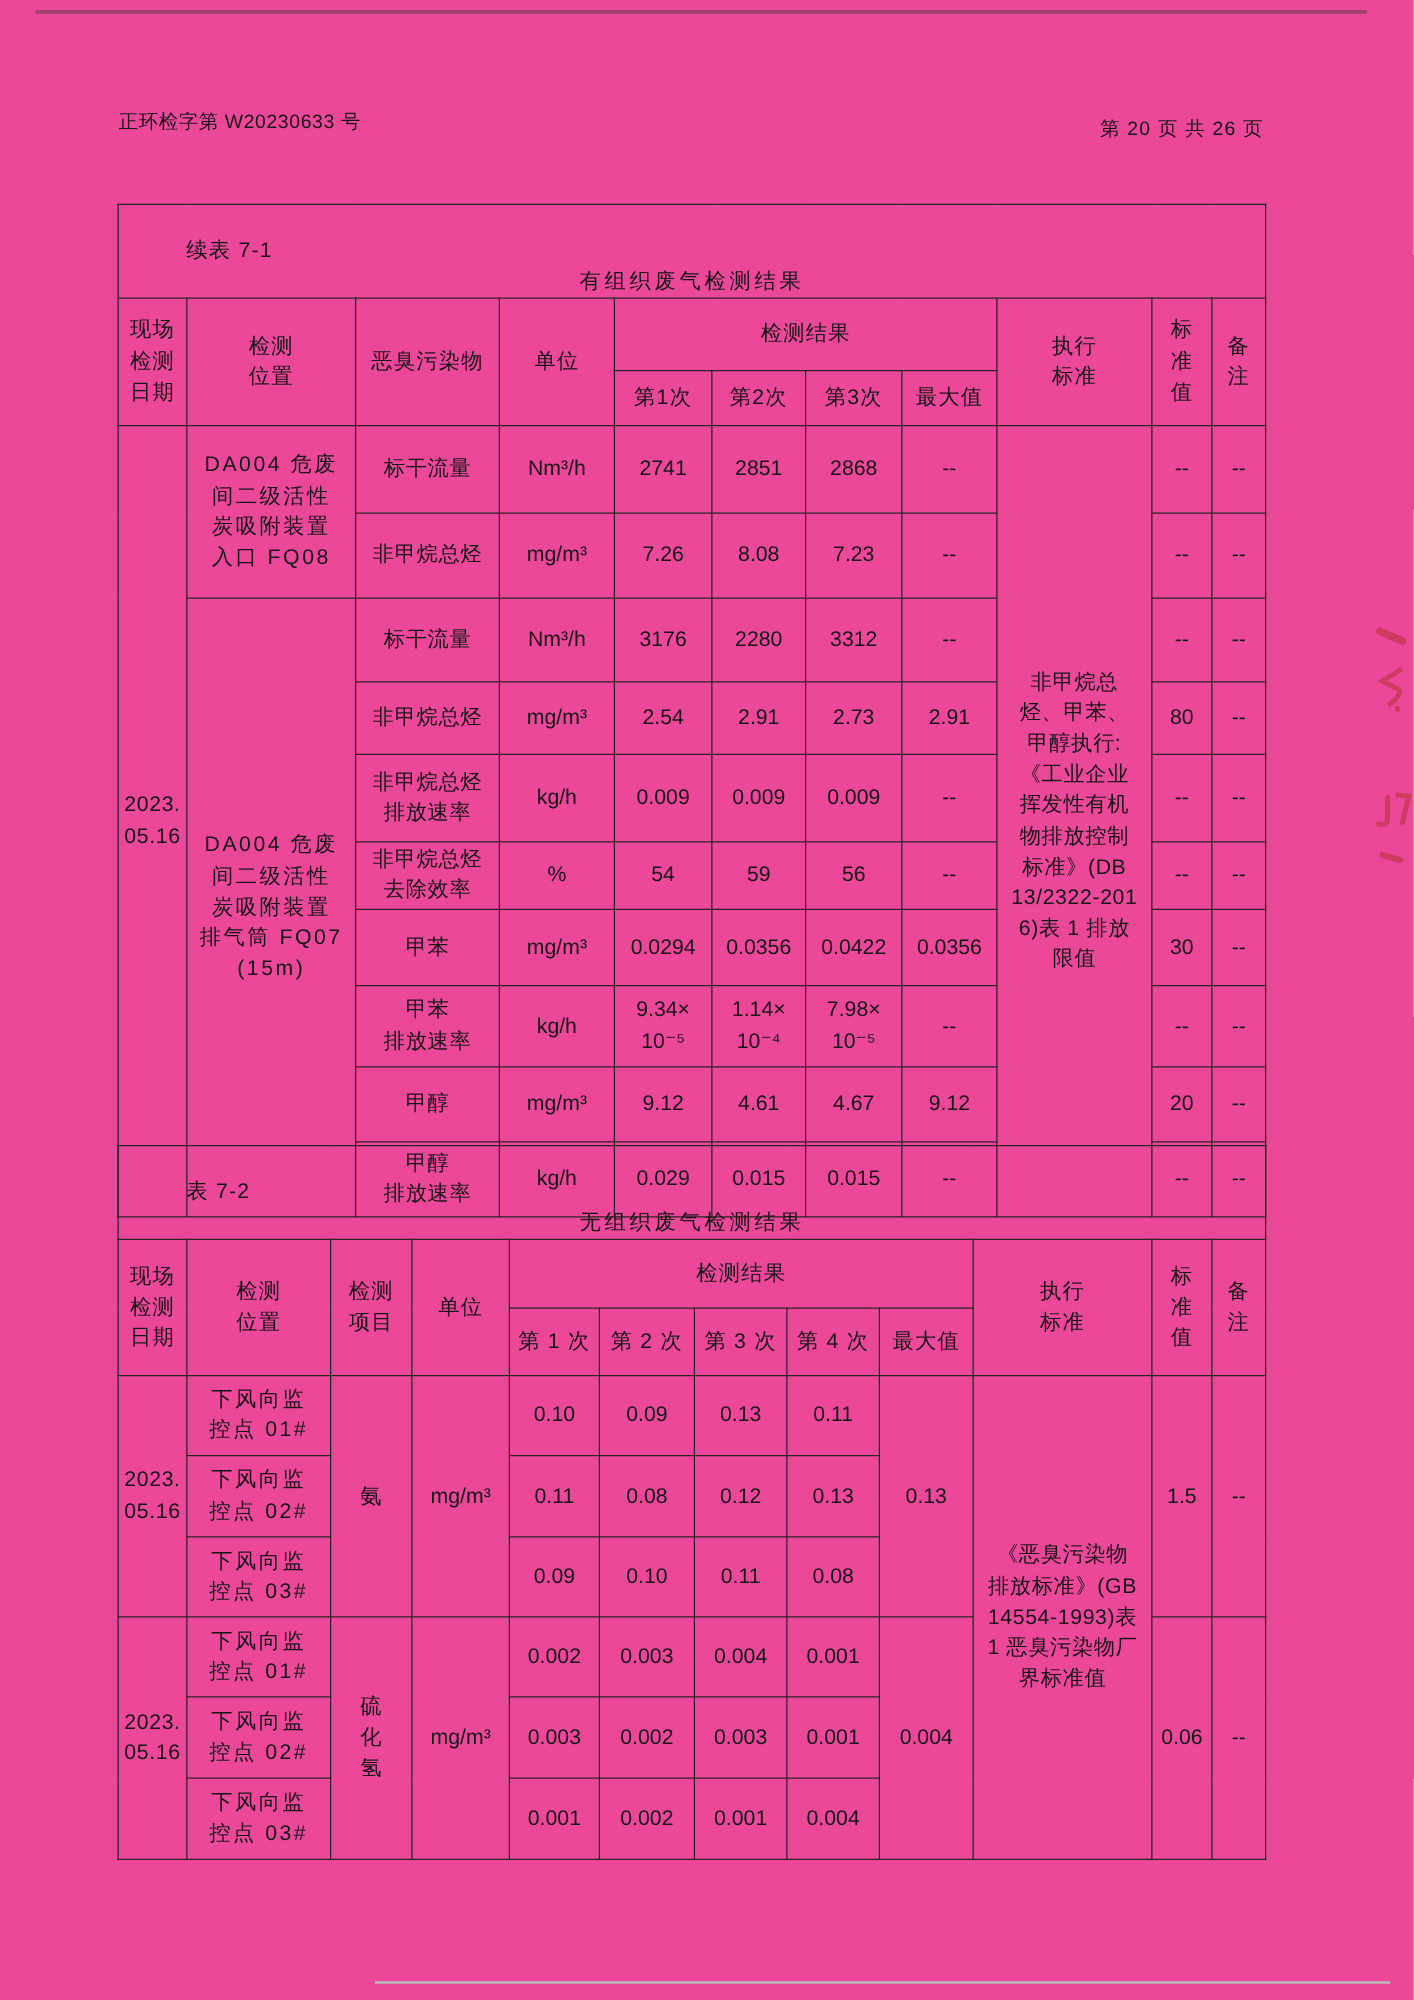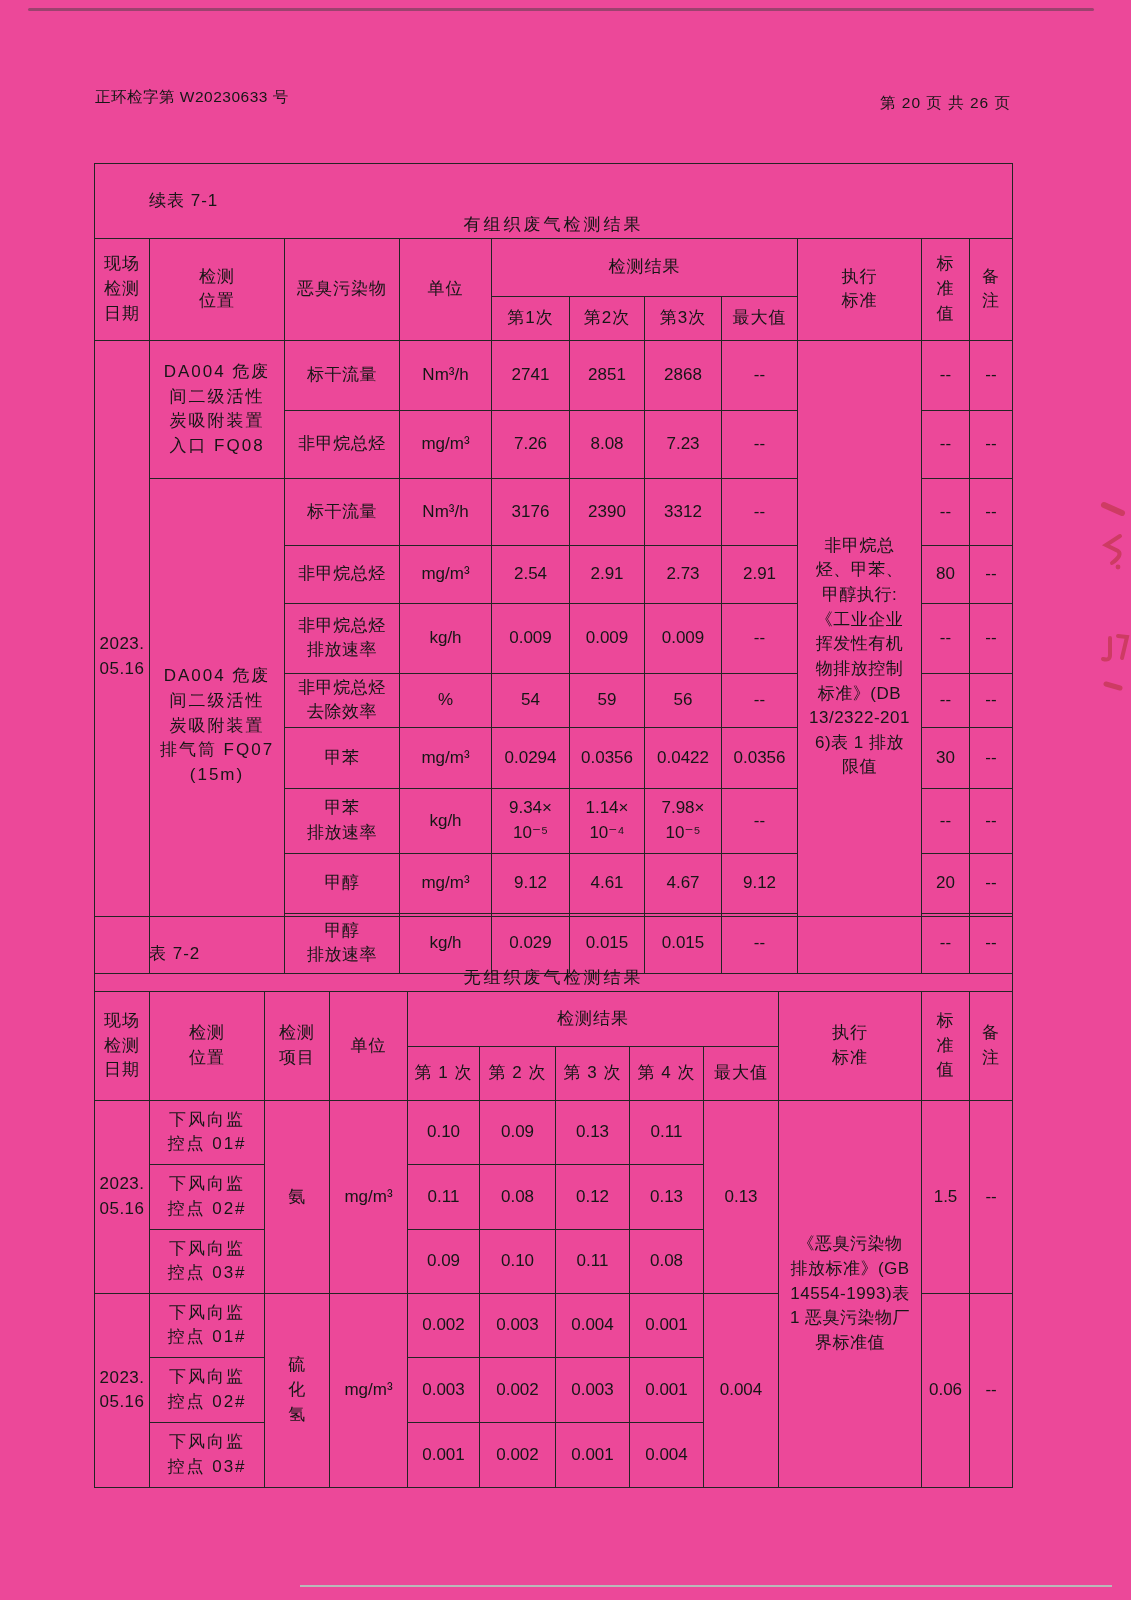--- a/index.html
+++ b/index.html
@@ -136,21 +136,21 @@
     </tr>
     <tr style="height:67px">
       <td class="poscell" rowspan="8">DA004 危废
 间二级活性
 炭吸附装置
 排气筒 FQ07
 (15m)</td>
       <td class="itemcell">标干流量</td>
       <td class="num">Nm³/h</td>
       <td class="num">3176</td>
-      <td class="num">2390</td>
+      <td class="num">2280</td>
       <td class="num">3312</td>
       <td class="num">--</td>
       <td class="num">--</td>
       <td class="num">--</td>
     </tr>
     <tr style="height:58px">
       <td class="itemcell">非甲烷总烃</td>
       <td class="num">mg/m³</td>
       <td class="num">2.54</td>
       <td class="num">2.91</td>

